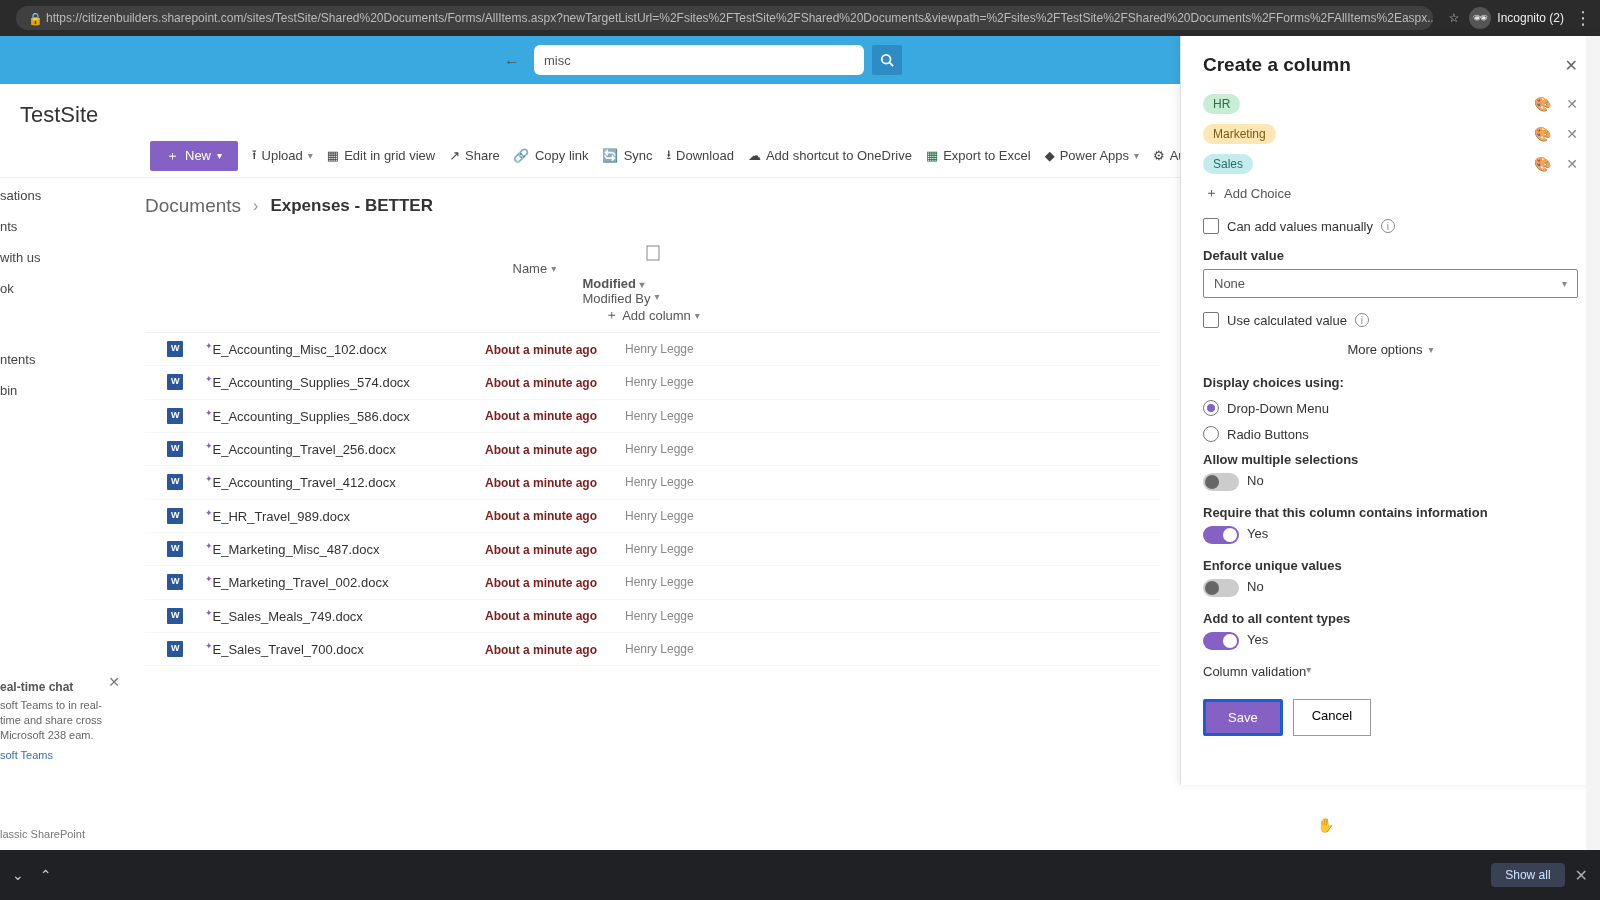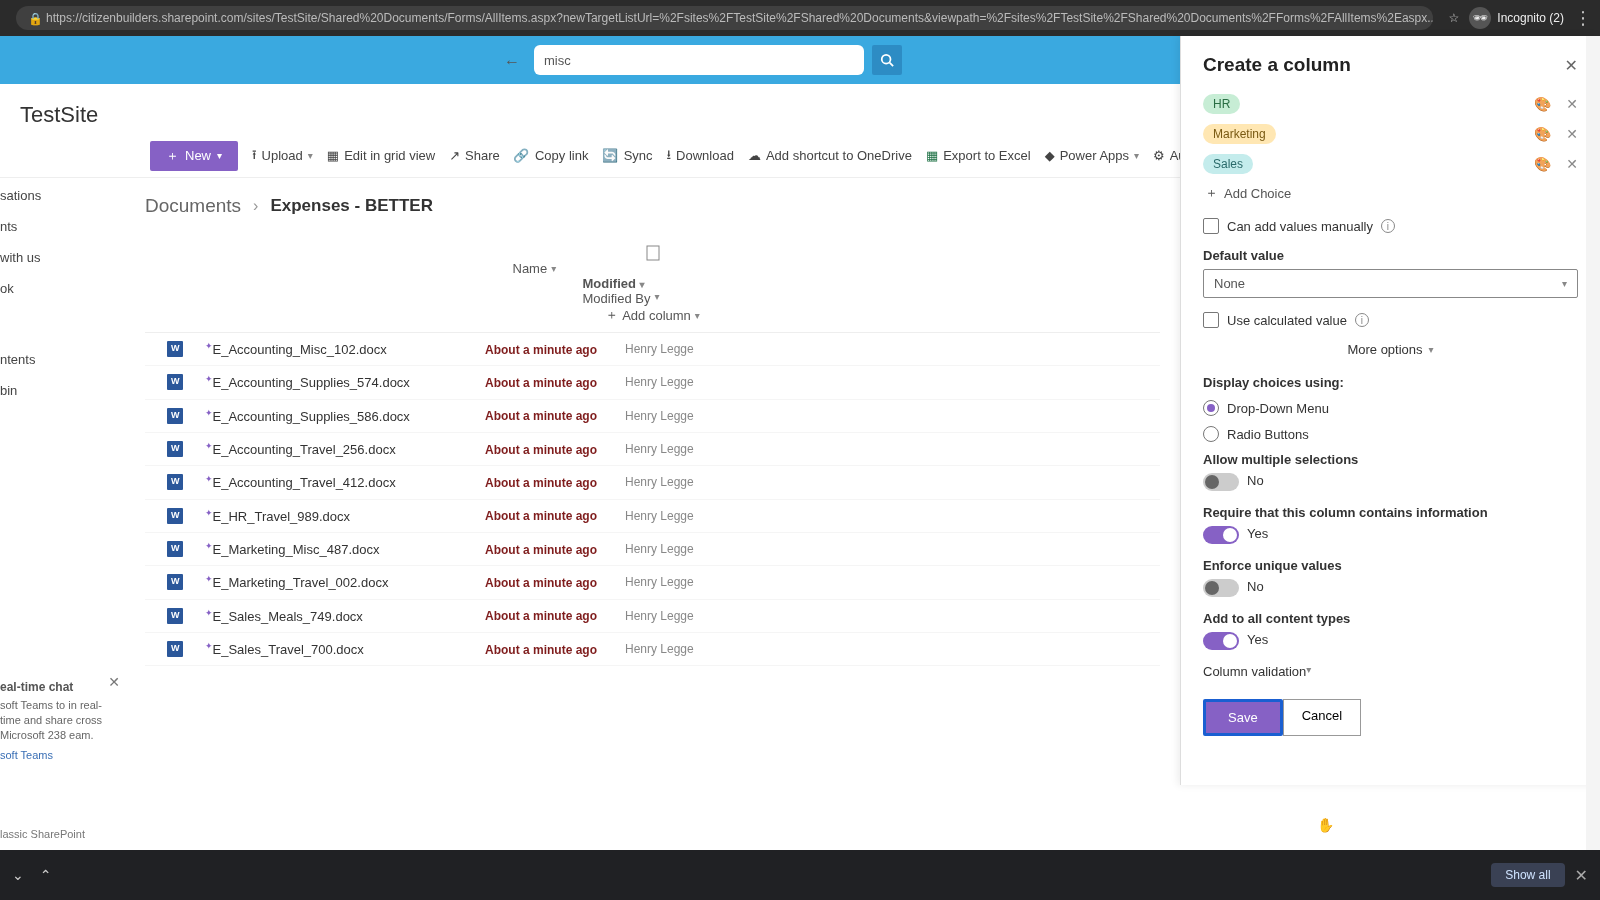--- a/index.html
+++ b/index.html
@@ -82,21 +82,21 @@
 .toggle-lbl { font-size: 13px; font-weight: 600; color: #333; margin-bottom: 6px; }
 .toggle-ctl { display: flex; align-items: flex-start; gap: 8px; }
 .toggle { width: 36px; height: 18px; border-radius: 10px; position: relative; }
 .toggle.off { background: #ccc; }
 .toggle.on { background: #8661c5; }
 .toggle::after { content: ""; position: absolute; width: 14px; height: 14px; background: #fff; border-radius: 50%; top: 2px; }
 .toggle.off::after { left: 2px; background: #666; }
 .toggle.on::after { right: 2px; }
 .toggle-val { font-size: 13px; color: #333; }
 .col-valid { display: flex; align-items: flex-start; gap: 0; font-size: 13px; color: #333; margin: 10px 0 20px; cursor: pointer; }
-.panel-actions { display: flex; gap: 0; }
+.panel-actions { display: flex; gap: 10px; }
 .btn-save { background: #8661c5; color: #fff; padding: 8px 22px; border: 3px solid #1a5fd1; border-radius: 2px; font-size: 13px; cursor: pointer; position: relative; }
 .btn-cancel { background: #fff; border: 1px solid #999; padding: 8px 18px; font-size: 13px; cursor: pointer; }
 .cursor-ptr { position: absolute; left: 1317px; top: 817px; font-size: 14px; color: #fff; }
 
 
 .chat-box { position: absolute; left: 0; top: 680px; width: 120px; font-size: 11px; color: #555; padding-right: 6px; }
 .chat-x { position: absolute; top: -6px; right: 0px; color: #777; cursor: pointer; font-size: 14px; }
 .chat-title { font-weight: 600; margin-bottom: 4px; font-size: 12px; }
 .chat-body { line-height: 1.35; font-size: 11px; color: #666; }
 .chat-link { color: #3a6fb5; margin-top: 6px; cursor: pointer; font-size: 11px; }

